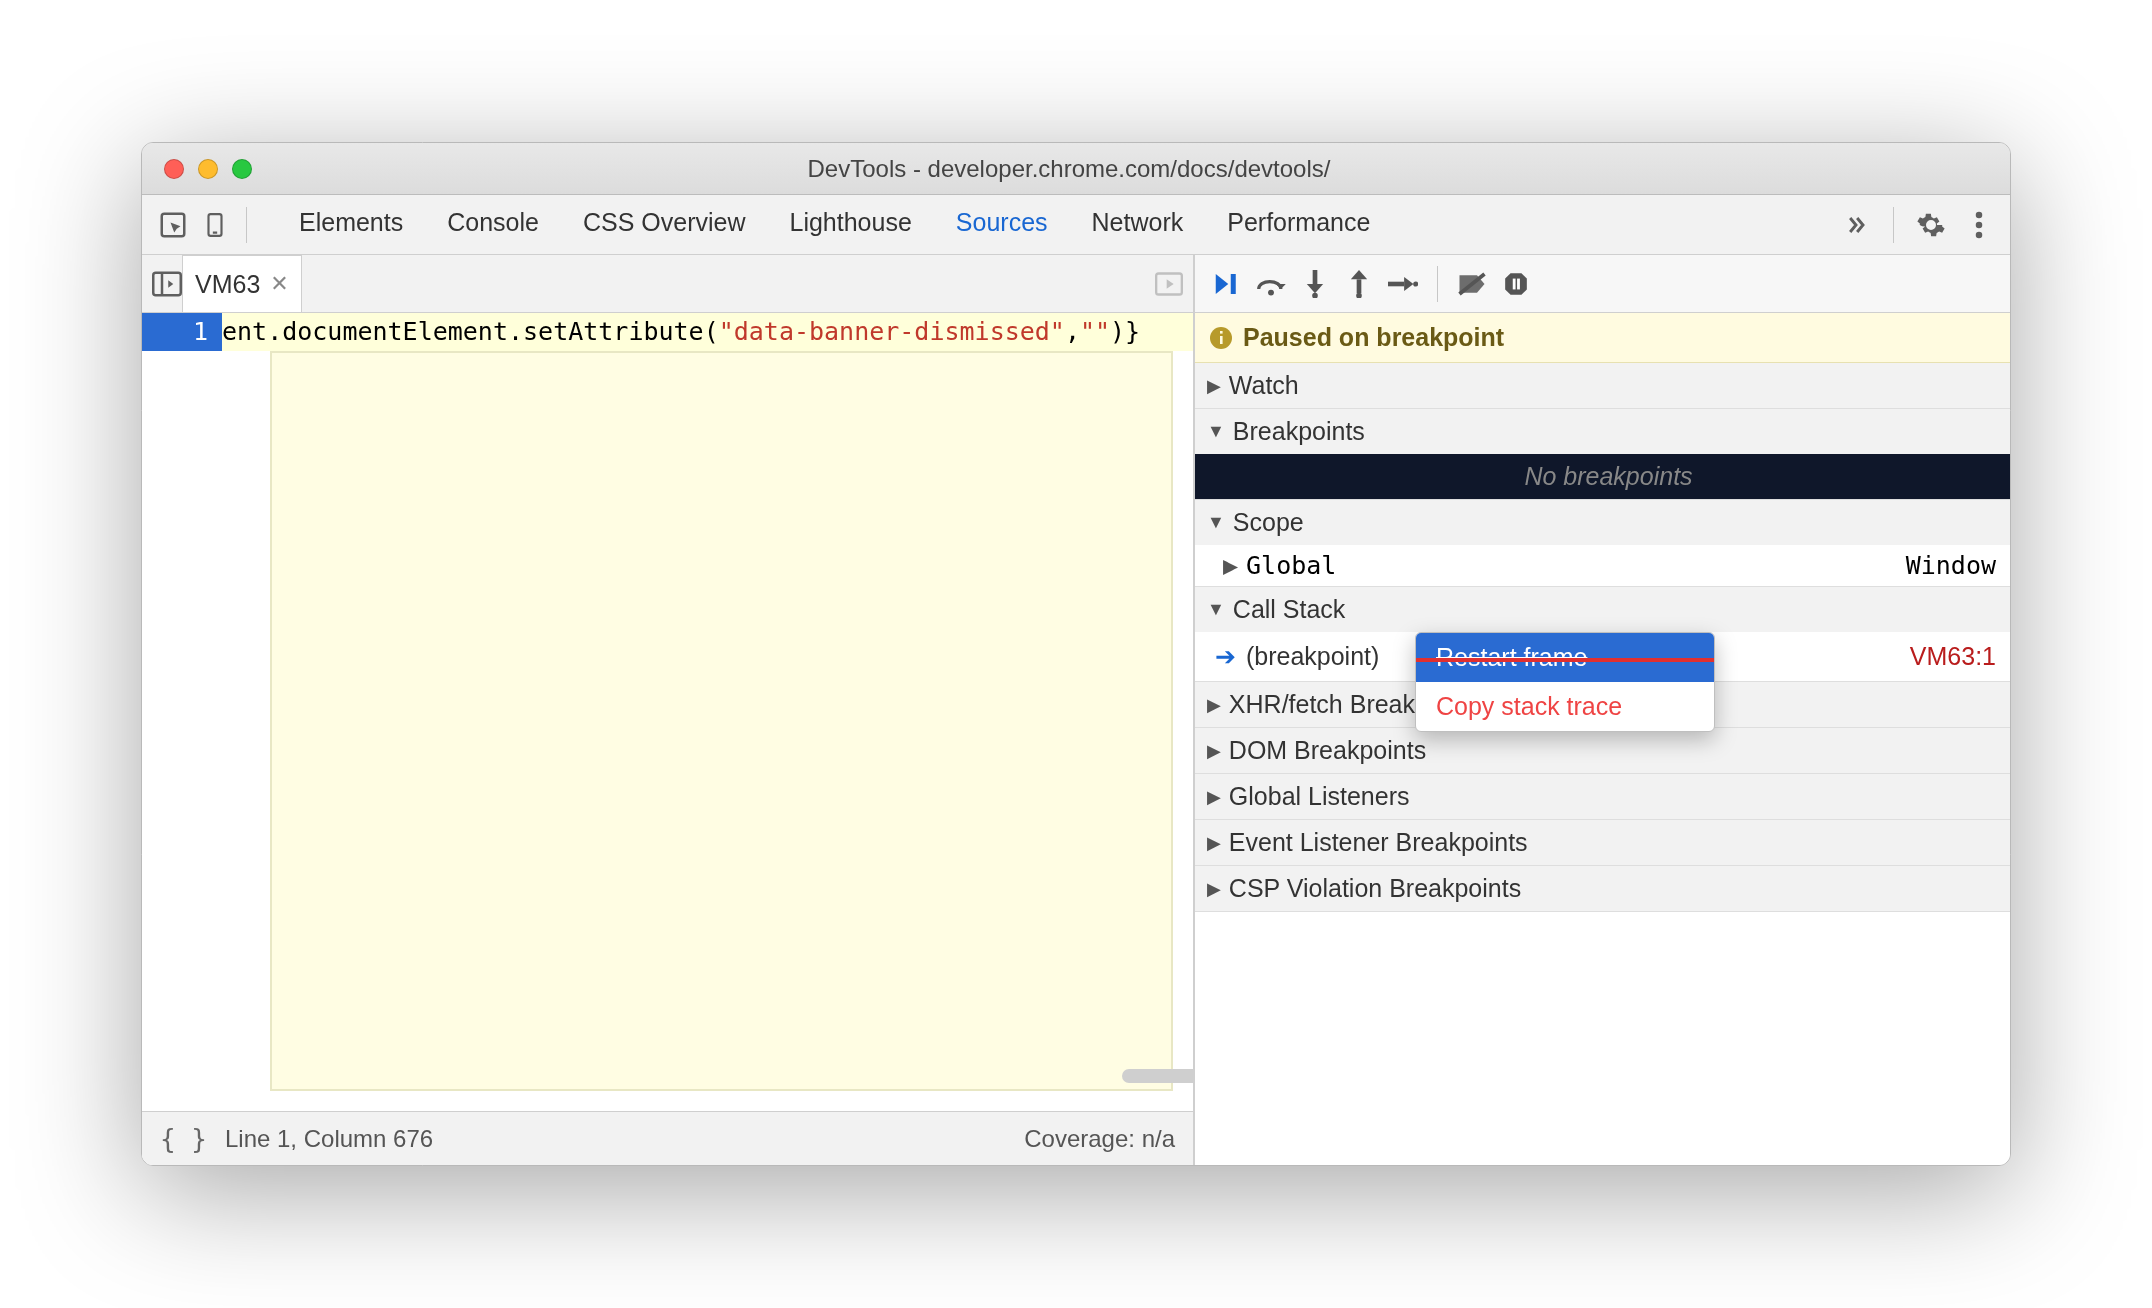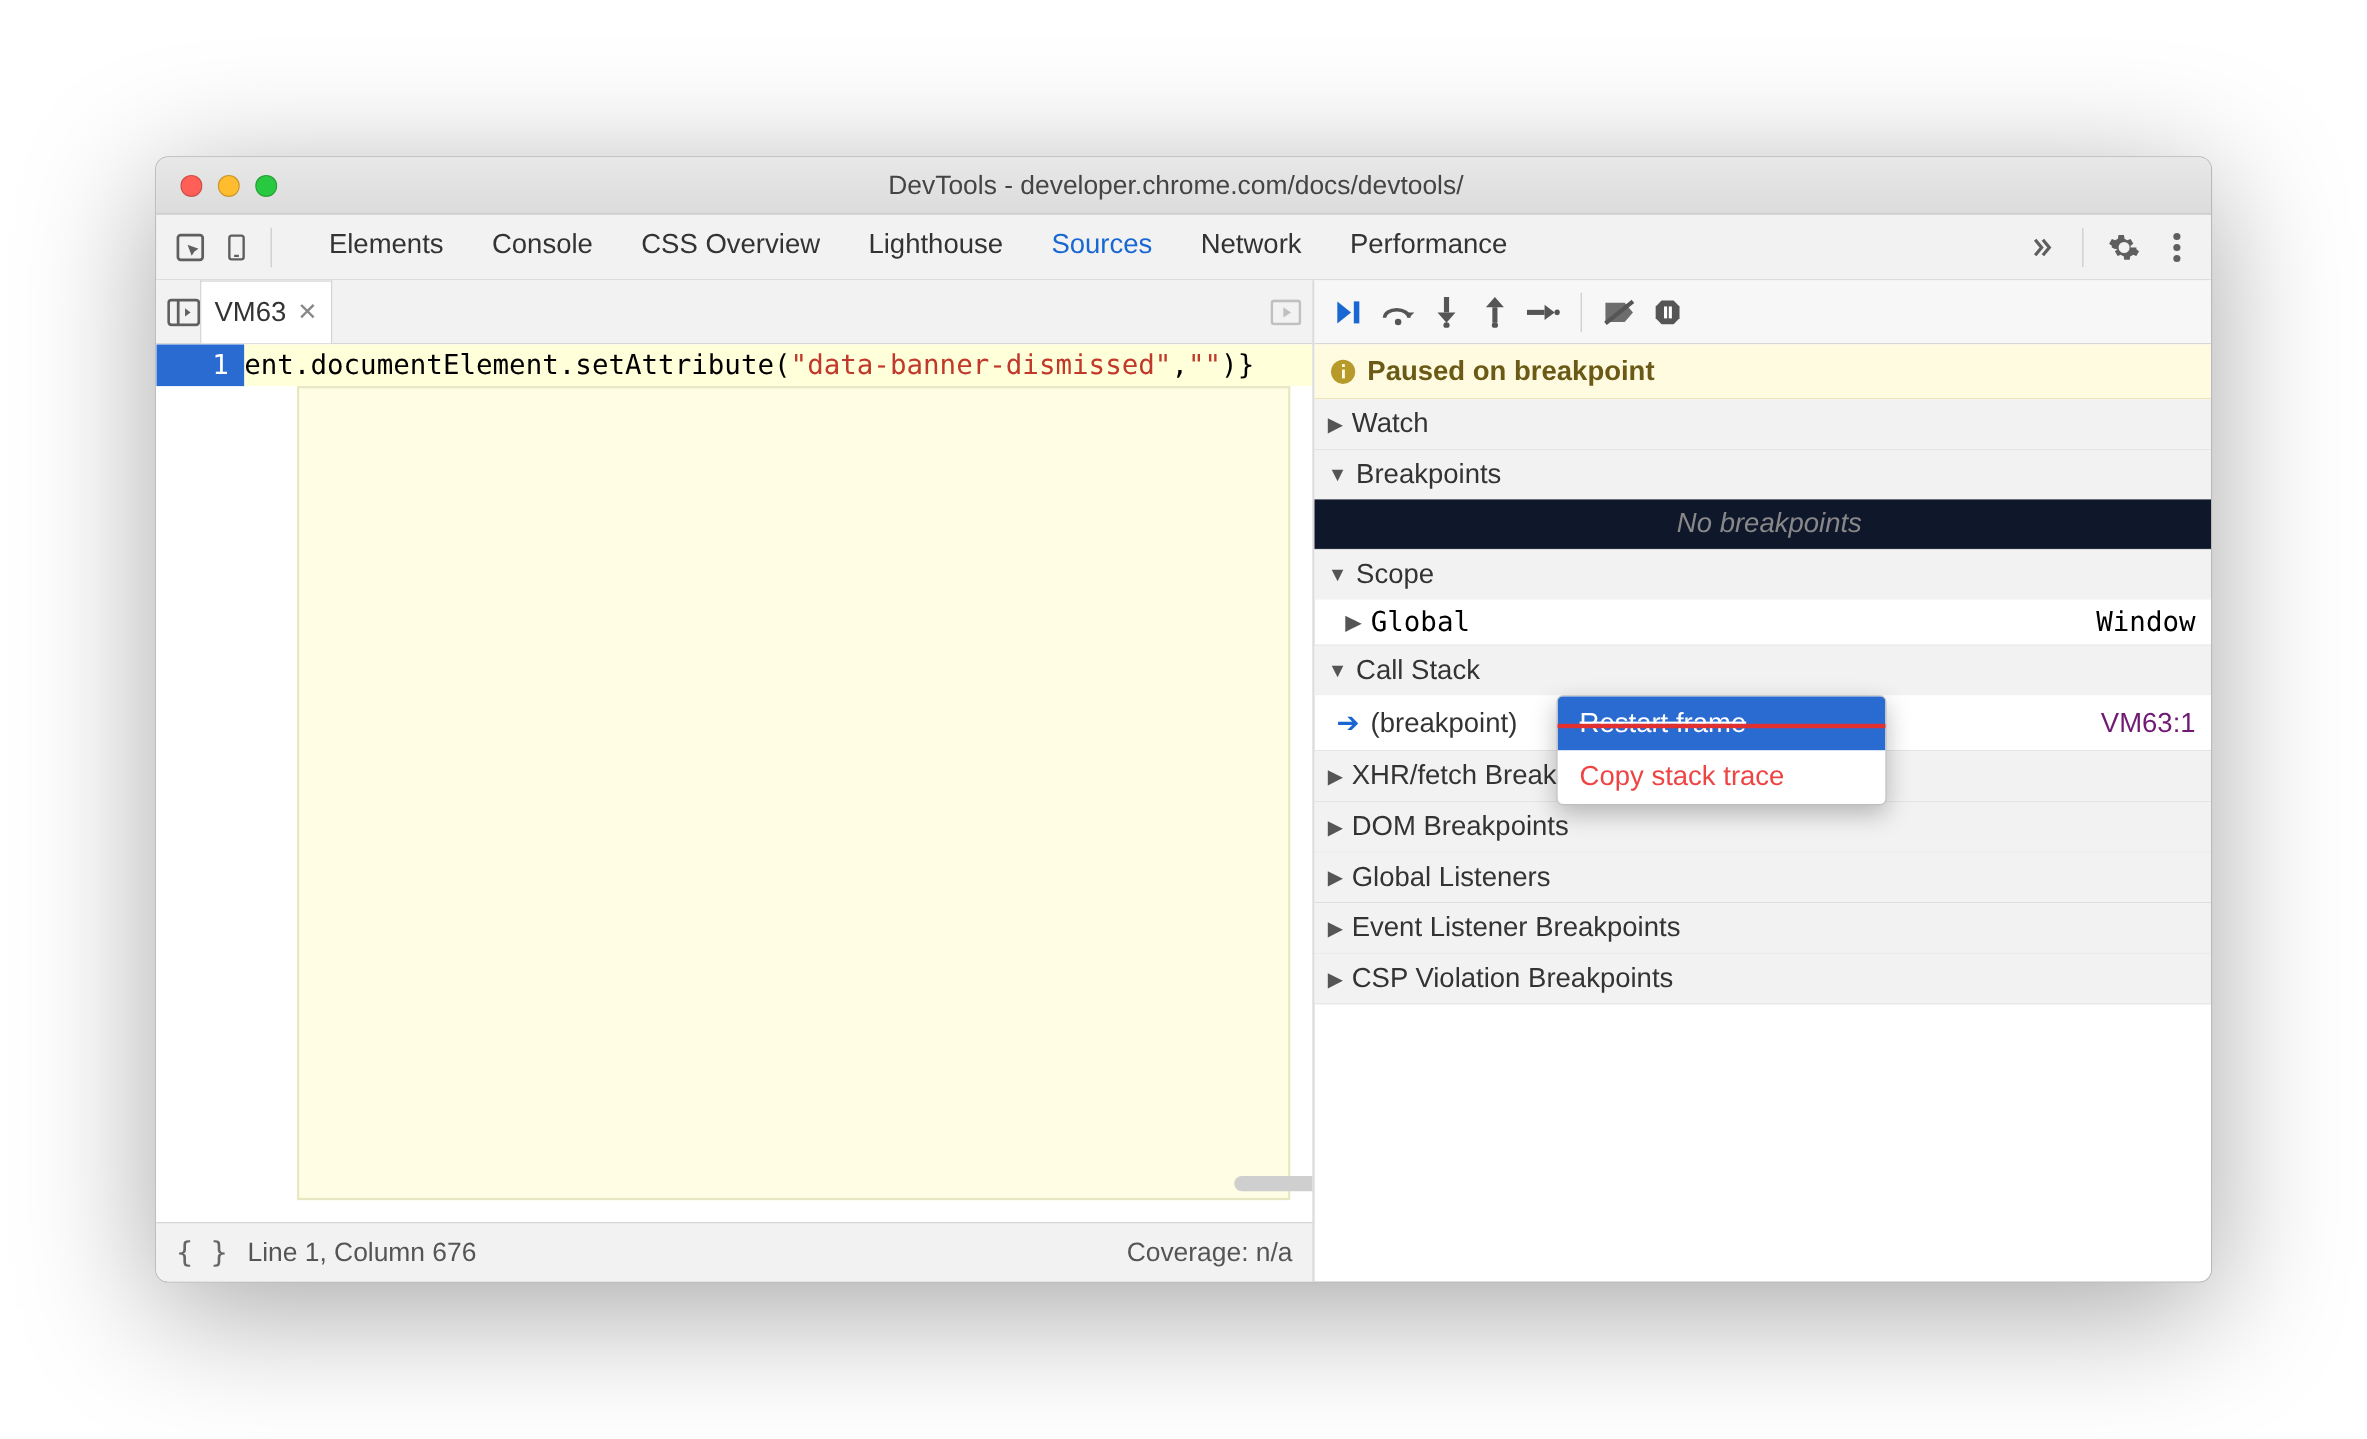--- a/index.html
+++ b/index.html
@@ -115,21 +115,21 @@
 }
 .no-bp{ justify-content:center; font-style:italic; color:#888; background:#0f172a;}
 .mono{font-family:Menlo,Consolas,monospace;}
 .global-row{ display:flex; padding:6px 14px 6px 28px; font-size:25px;}
 .global-row .val{margin-left:auto; font-family:Menlo,Consolas,monospace;}
 .callstack-row{
   display:flex; align-items:center; padding:10px 14px 10px 20px; font-size:25px; color:#333;
   position:relative;
 }
 .callstack-row .arrow{color:#1967d2; margin-right:10px;}
-.callstack-row .loc{margin-left:auto; color:#701a75;text-align:right;}
+.callstack-row .loc{margin-left:auto; color:#b91c1c;text-align:right;}
 
 .context-menu{
   position:absolute; top:0px; left:220px;
   width:300px; background:#fff; border:1px solid #bfbfbf; border-radius:6px;
   box-shadow:0 8px 22px rgba(0,0,0,0.25);
   z-index:50; overflow:hidden;
 }
 .cm-item{ padding:10px 20px; font-size:25px; color:#ef4444; cursor:pointer;}
 .cm-item.hl{ background:#2a6bd2; color:#fff; text-decoration:line-through; position:relative;}
 .red-strike{

